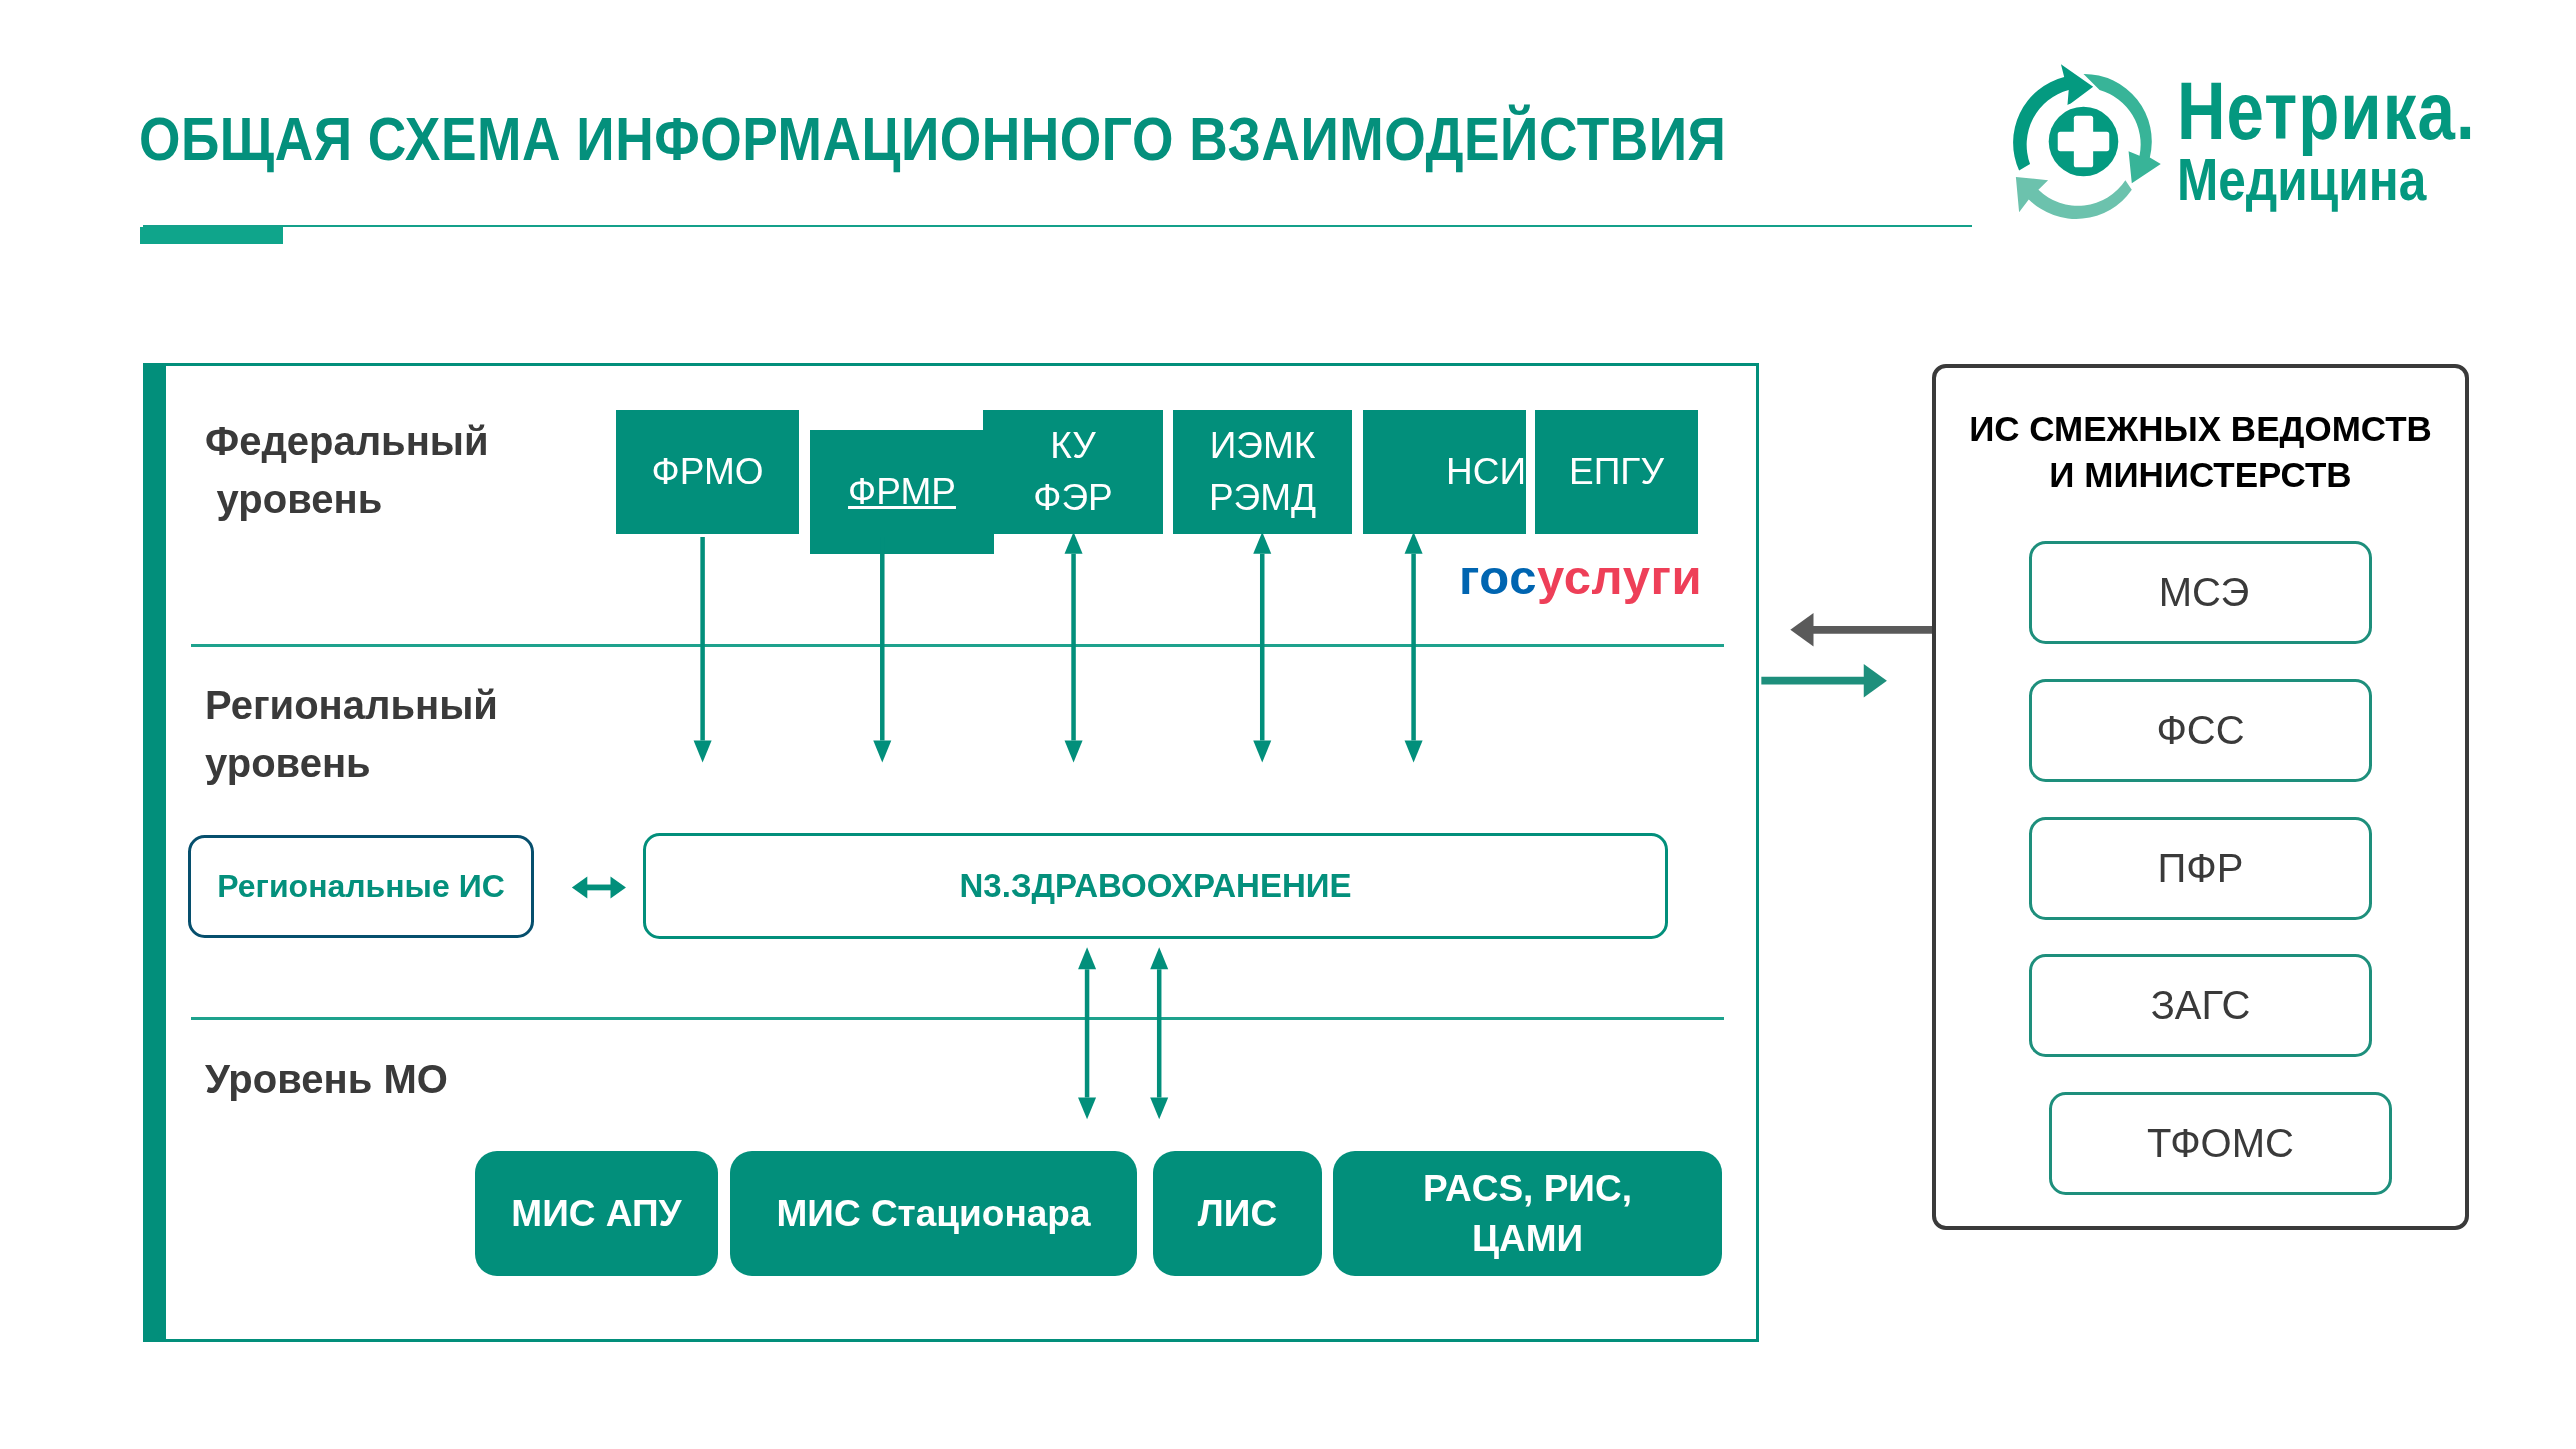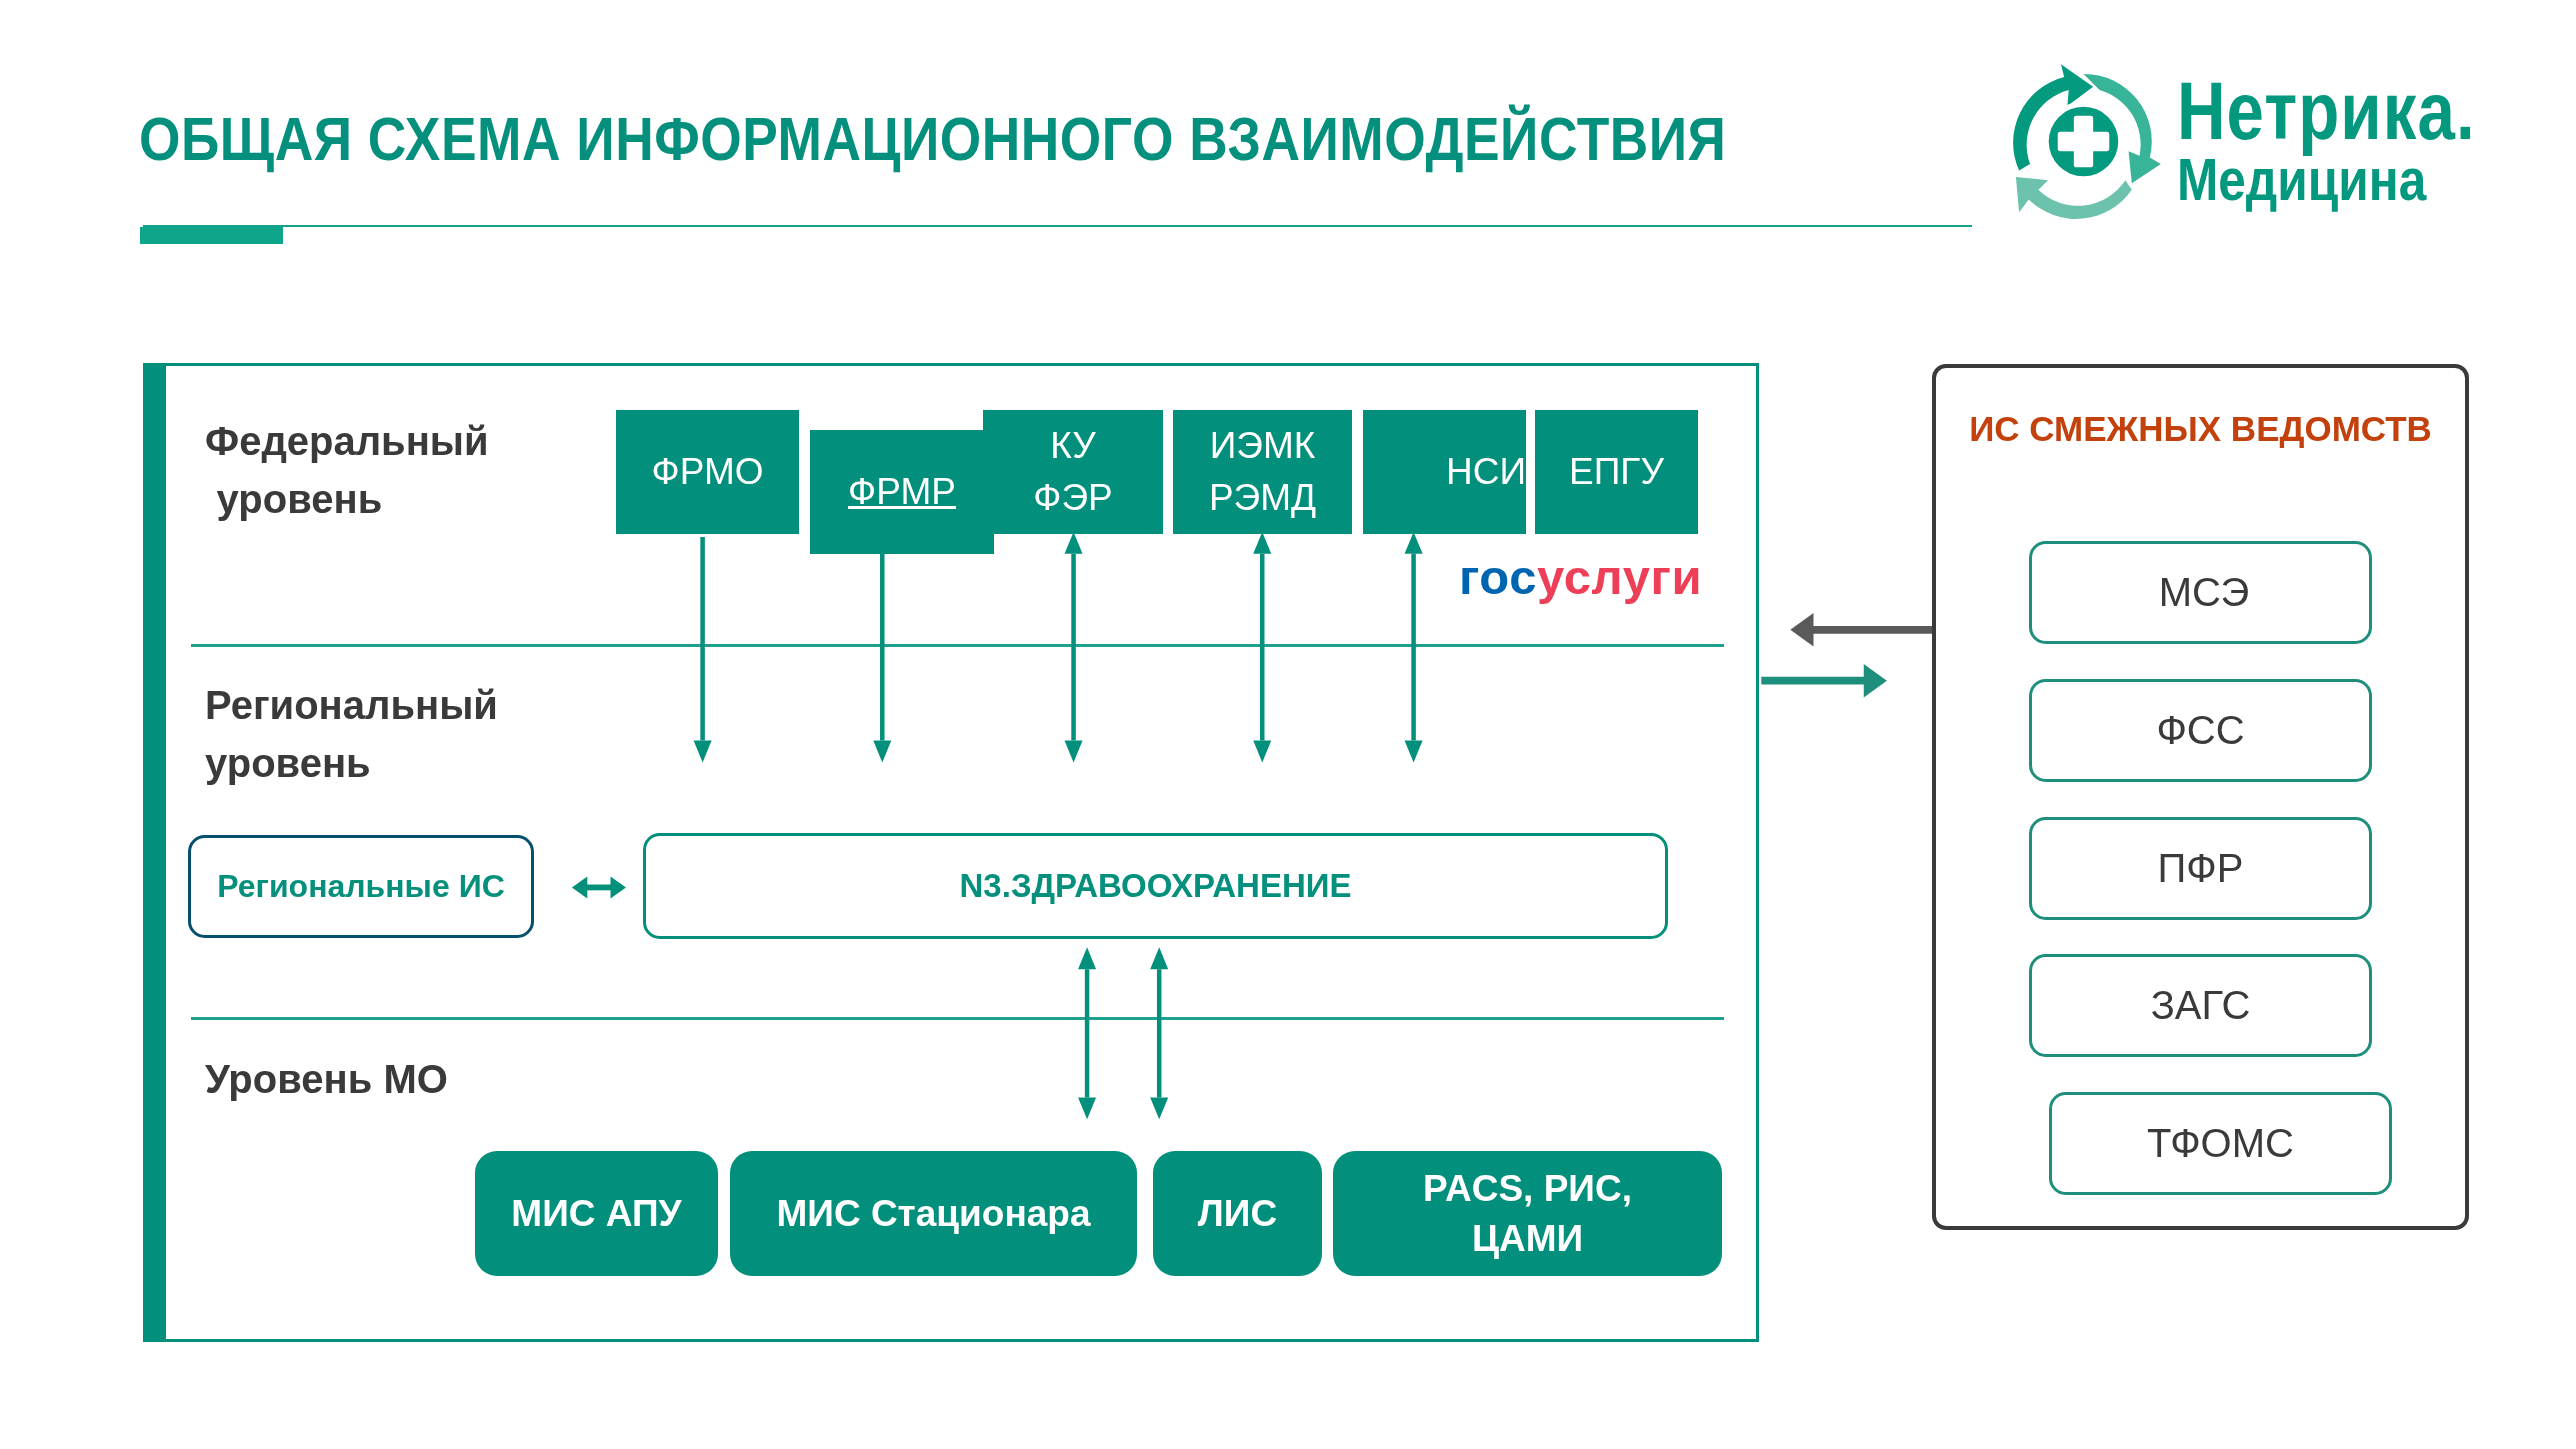--- a/index.html
+++ b/index.html
@@ -20,21 +20,21 @@
   .gosuslugi{left:1459px;top:549px;font-size:49px;font-weight:bold;letter-spacing:0.6px;white-space:nowrap;}
   .gos-blue{color:#0065b1;}
   .gos-red{color:#ee3f58;}
 
   .reg-is{left:188px;top:835px;width:346px;height:103px;border:3.9px solid #064f6d;border-radius:16.7px;box-sizing:border-box;display:flex;align-items:center;justify-content:center;color:#04907c;font-size:32px;font-weight:bold;}
   .n3{left:643px;top:833px;width:1025px;height:106px;border:3.9px solid #028f7b;border-radius:16.7px;box-sizing:border-box;display:flex;align-items:center;justify-content:center;color:#04907c;font-size:33px;font-weight:bold;}
 
   .mo-box{background:#028f7b;color:#ffffff;font-size:37px;font-weight:bold;border-radius:22px;display:flex;align-items:center;justify-content:center;text-align:center;line-height:50px;}
 
   .ext-frame{left:1932px;top:364px;width:537px;height:866px;border:4.5px solid #3a3a3a;border-radius:14px;box-sizing:border-box;}
-  .ext-title{left:1932px;top:406px;width:537px;text-align:center;font-size:35px;font-weight:bold;color:#c2410c;line-height:46px;}
+  .ext-title{left:1932px;top:406px;width:537px;text-align:center;font-size:35px;font-weight:bold;color:#000000;line-height:46px;}
   .ext-item{left:2029px;width:343px;height:103px;border:3.2px solid #1e8f7c;border-radius:16.7px;box-sizing:border-box;display:flex;align-items:center;justify-content:center;color:#3a3a3a;font-size:40px;}
   svg.overlay{position:absolute;left:0;top:0;width:2576px;height:1449px;pointer-events:none;}
 </style>
 </head>
 <body>
 
 <div class="abs title">ОБЩАЯ СХЕМА ИНФОРМАЦИОННОГО ВЗАИМОДЕЙСТВИЯ</div>
 <div class="abs title-line"></div>
 <div class="abs title-bar"></div>
 
@@ -128,20 +128,21 @@
 <div class="abs mo-box" style="left:1333px;top:1151px;width:389px;height:125px;">
   <div>
       <div>PACS, РИС,</div>
       <div>ЦАМИ</div>
     </div>
 </div>
 
 <div class="abs ext-frame"></div>
 <div class="abs ext-title">
   <div>ИС СМЕЖНЫХ ВЕДОМСТВ</div>
+  <div>И МИНИСТЕРСТВ</div>
 </div>
 <div class="abs ext-item" style="top:541px;padding-left:7px;">МСЭ</div>
 <div class="abs ext-item" style="top:679px;">ФСС</div>
 <div class="abs ext-item" style="top:817px;">ПФР</div>
 <div class="abs ext-item" style="top:954px;">ЗАГС</div>
 <div class="abs ext-item" style="top:1092px;margin-left:20px;">ТФОМС</div>
 
 <svg class="overlay" id="arrows" viewBox="0 0 4000 2250" width="2576" height="1449">
     <line x1="1091" y1="834" x2="1091" y2="1150" stroke="#028f7b" stroke-width="7"></line>
     <polygon points="1091,1184 1077,1150 1105,1150" fill="#028f7b"></polygon>

